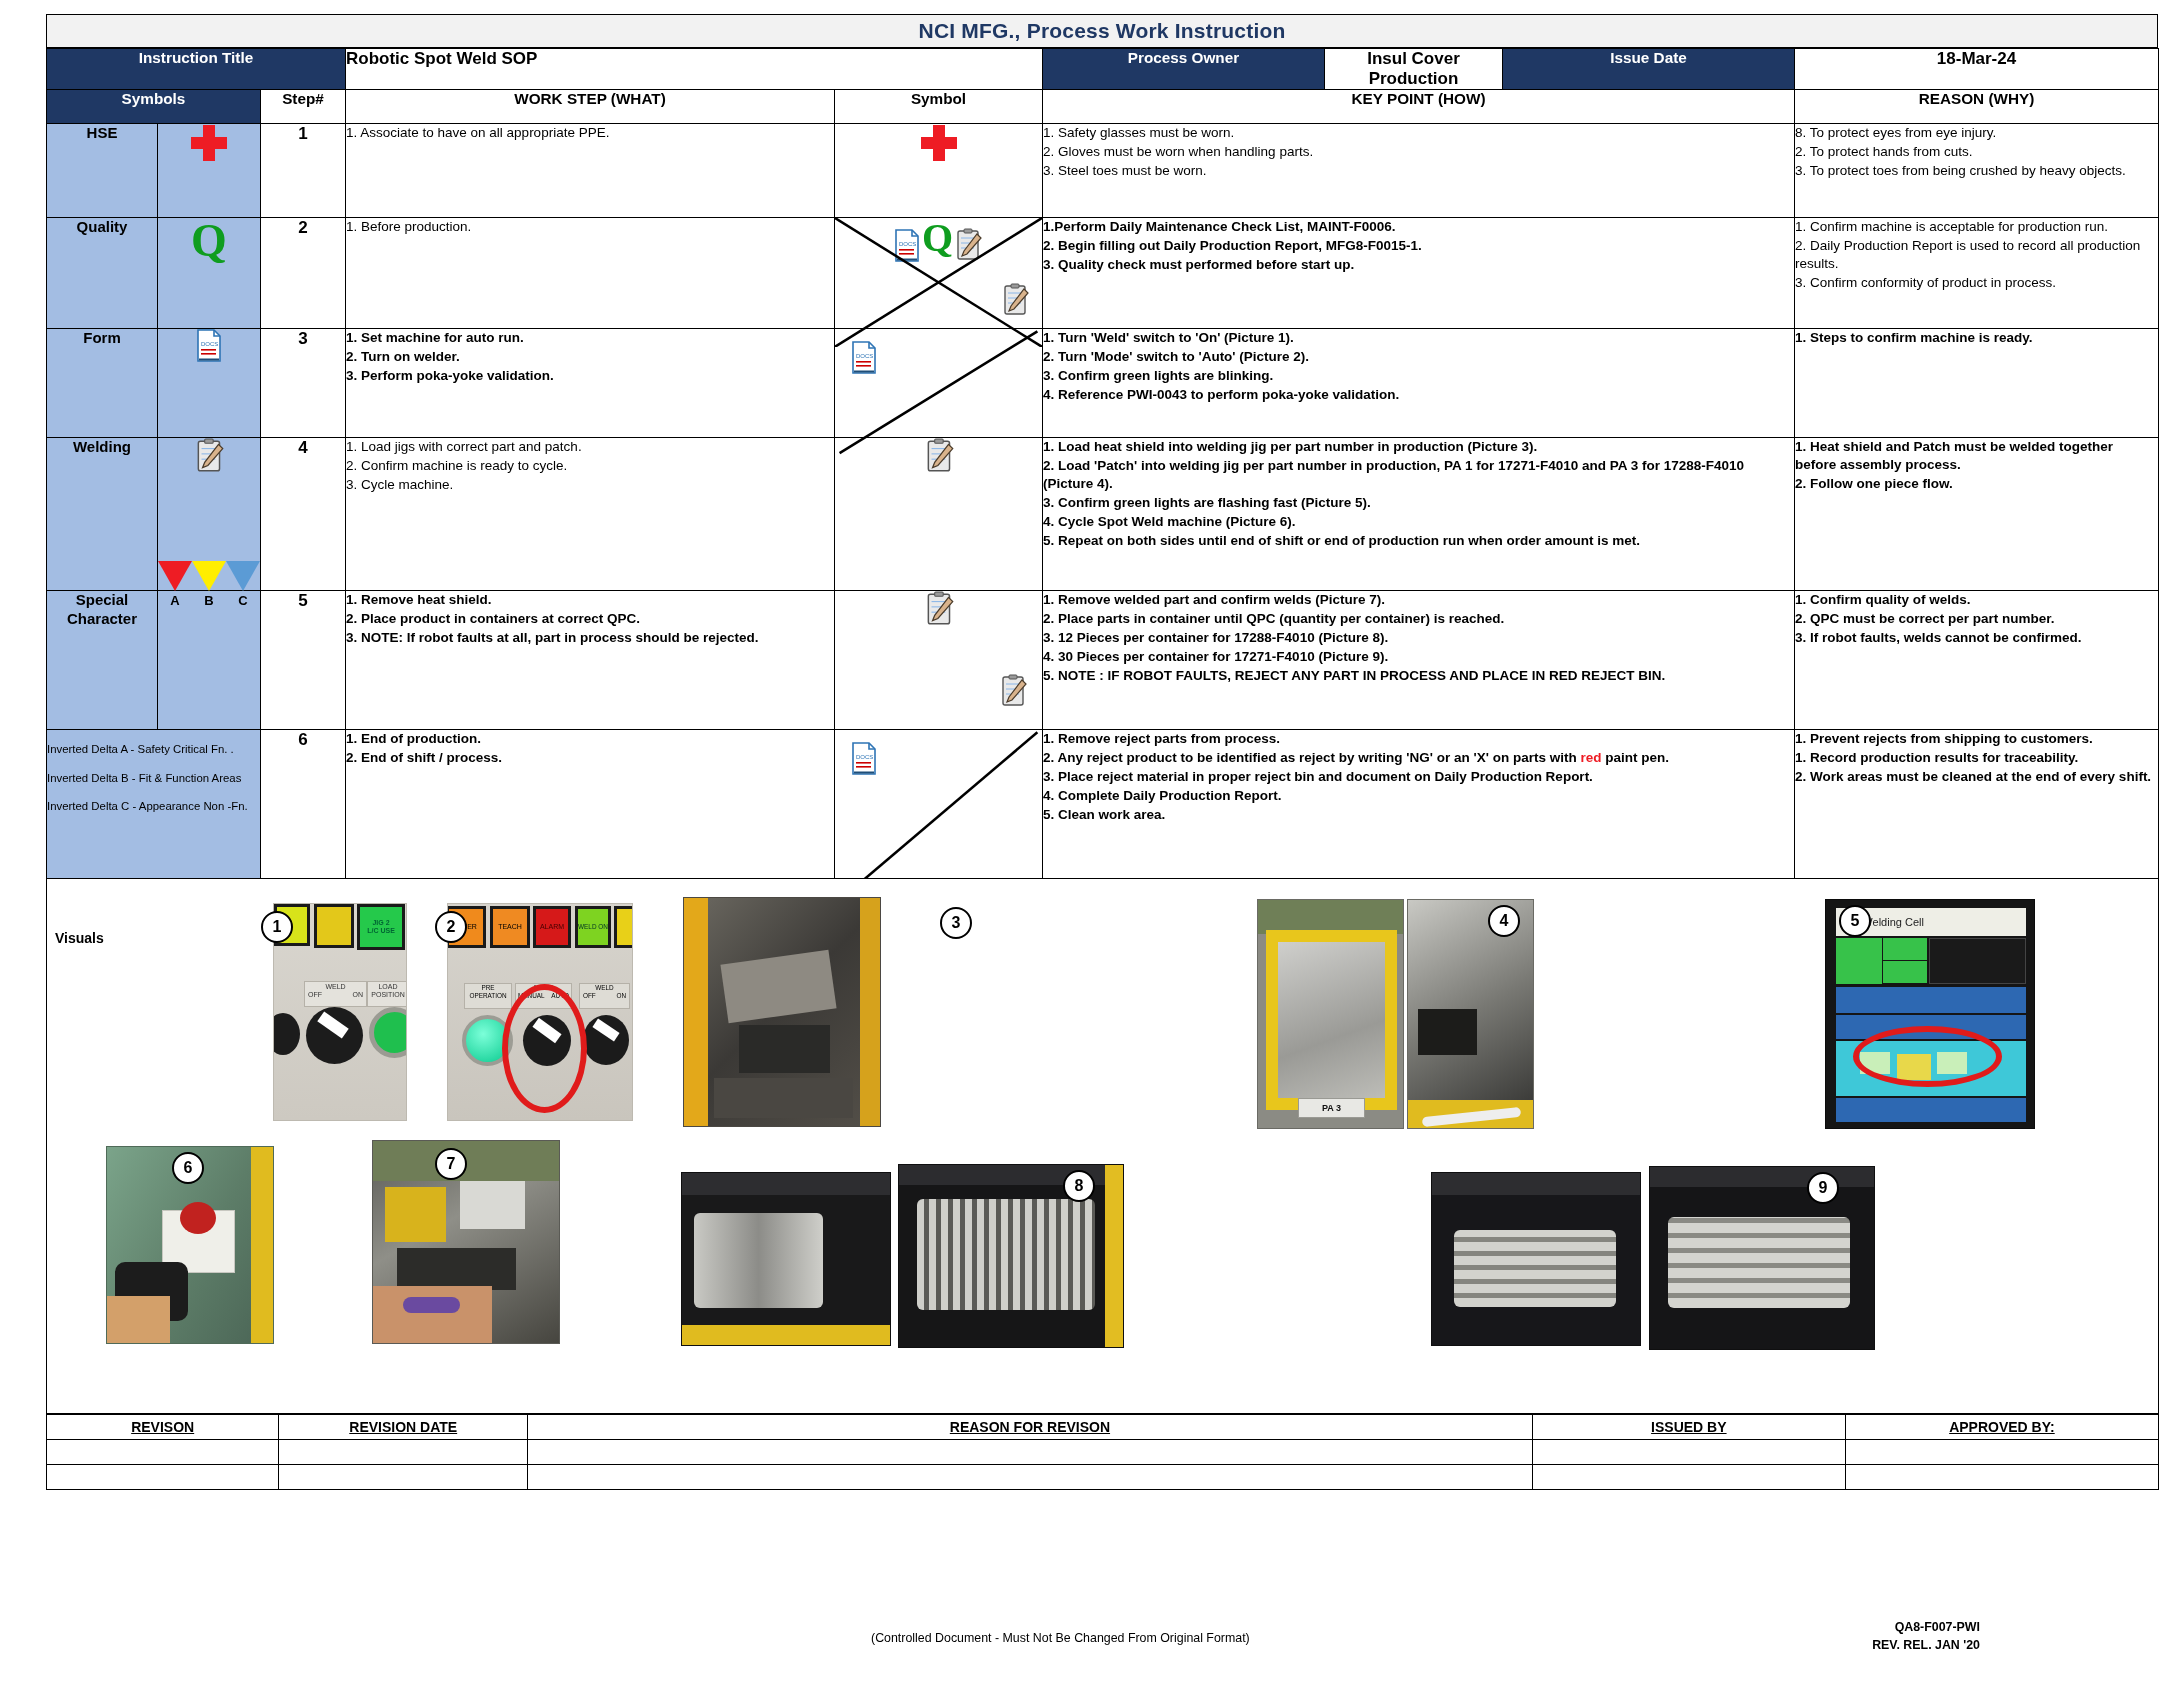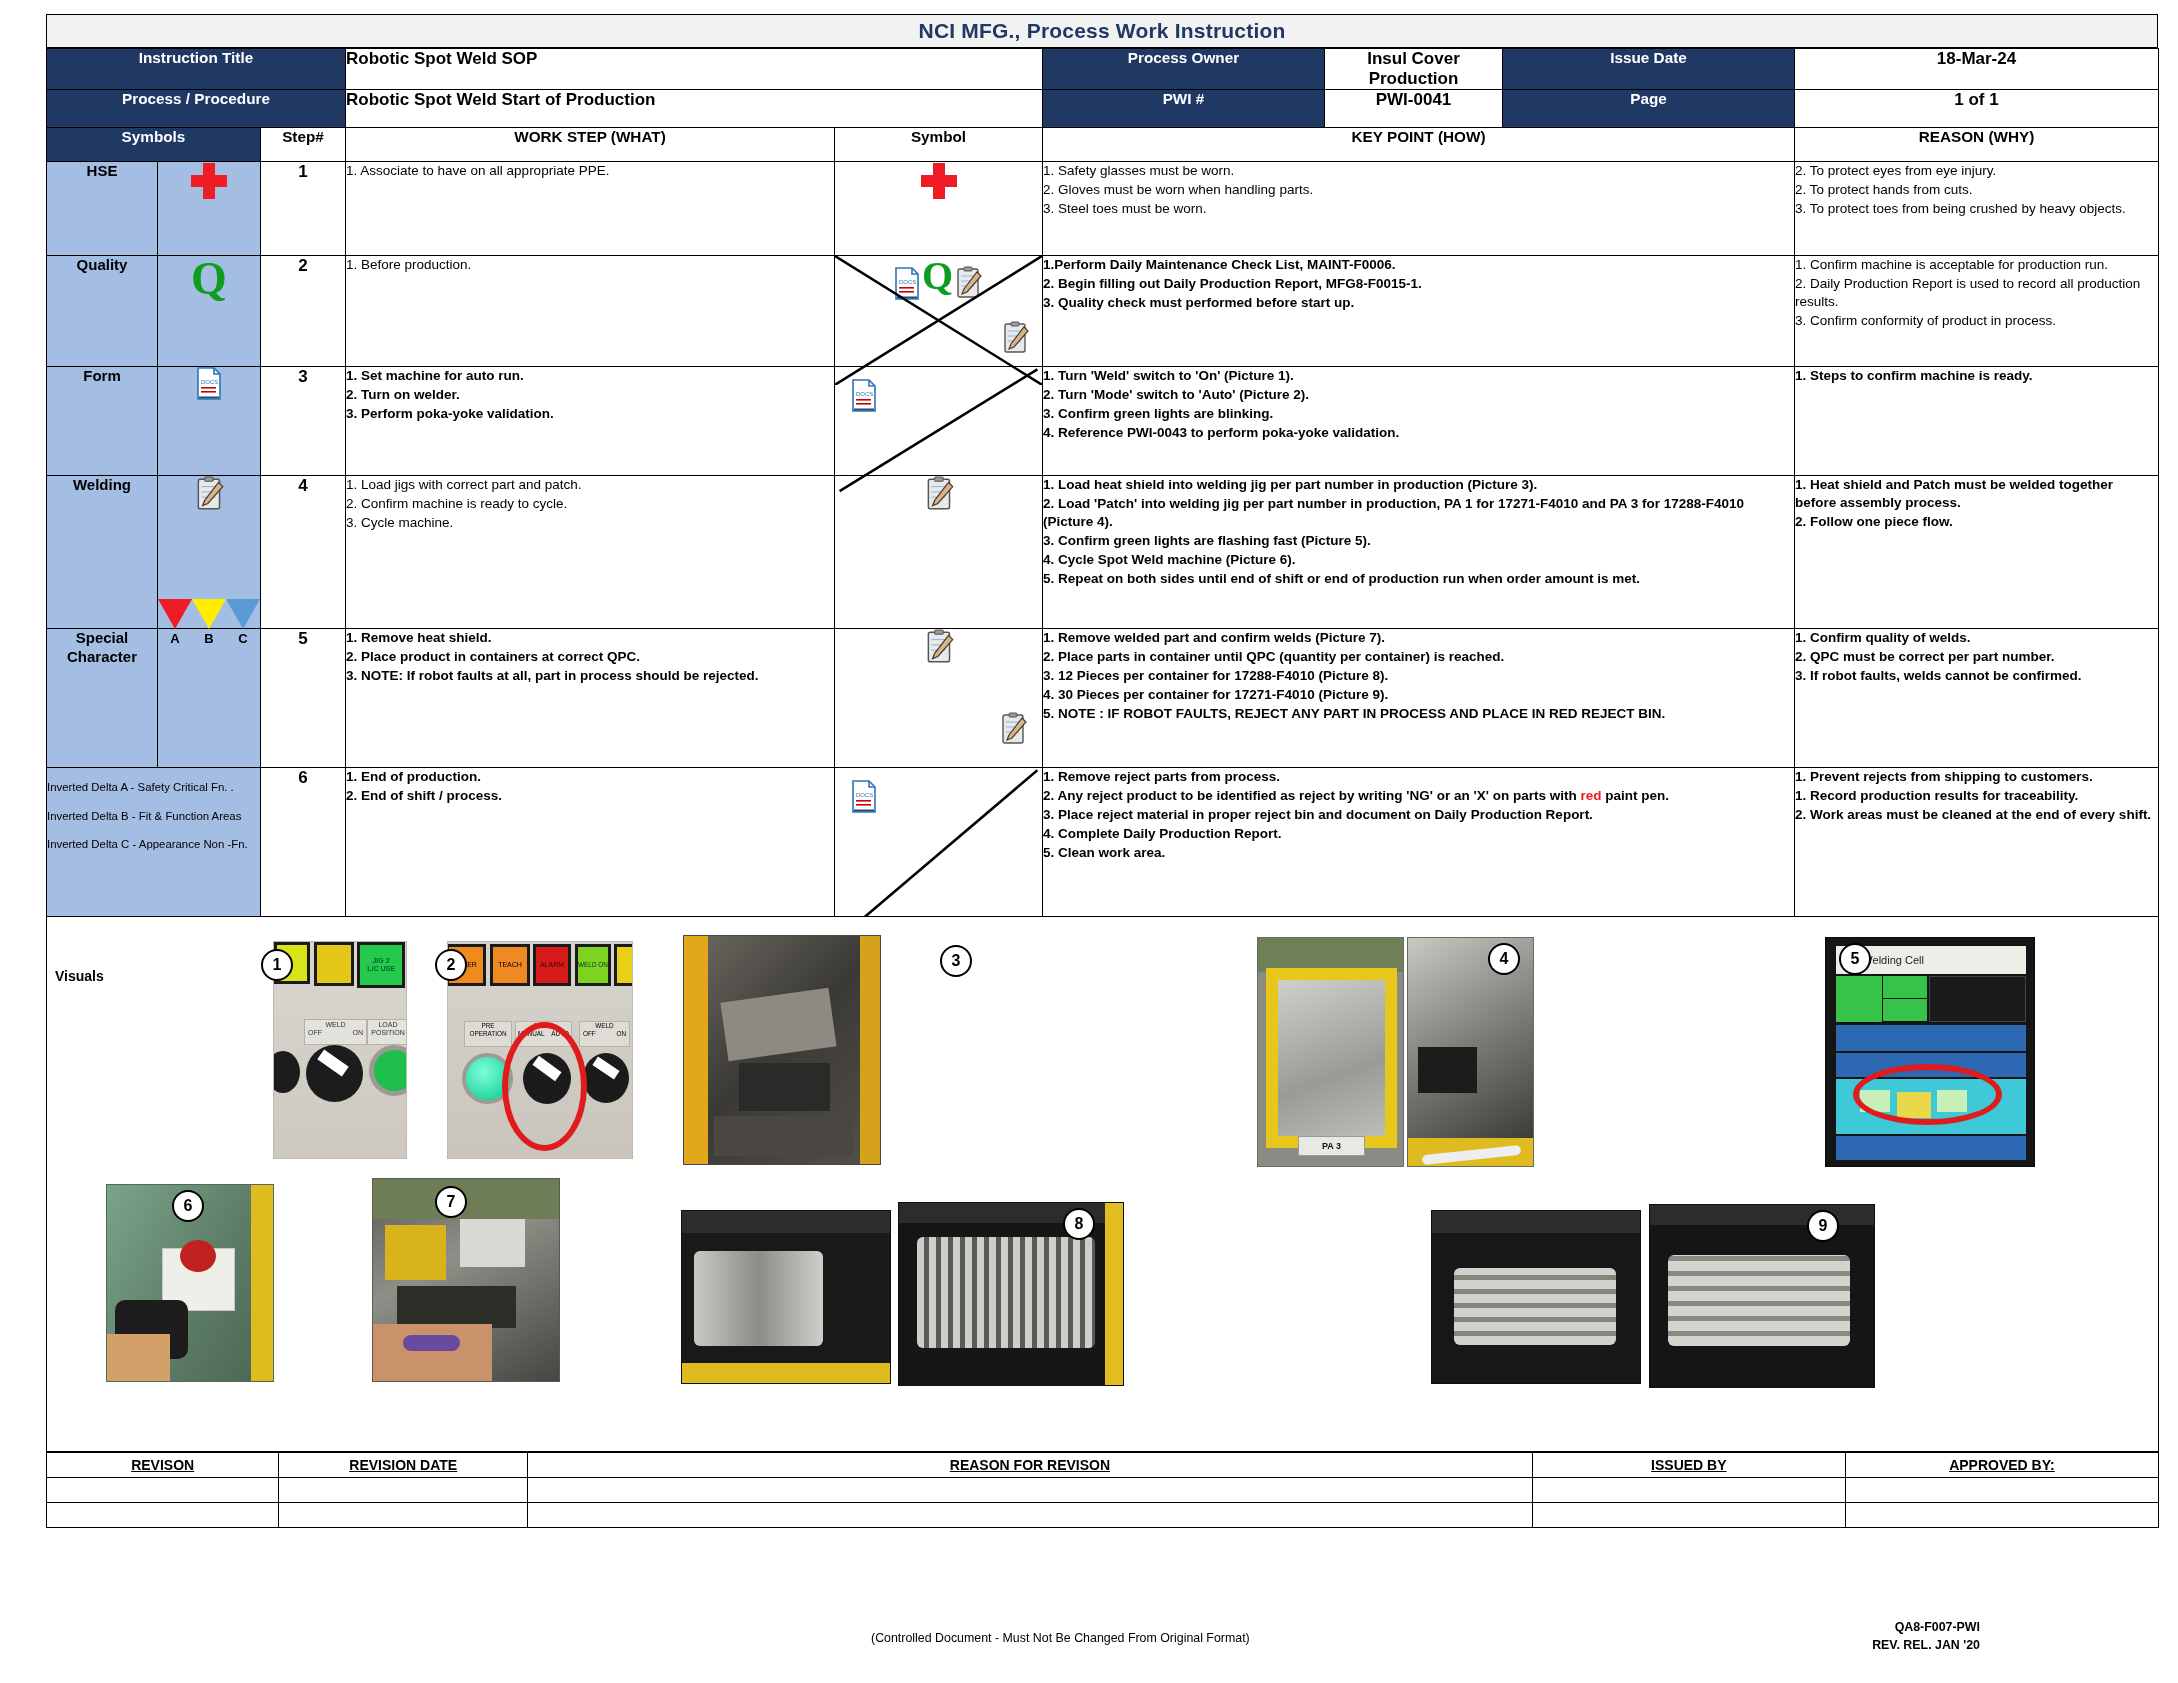--- a/index.html
+++ b/index.html
@@ -125,28 +125,20 @@
     </colgroup>
     <tbody>
       <tr>
         <td class="navy hdr-cell" colspan="3">Instruction Title</td>
         <td class="hdr-val" colspan="3">Robotic Spot Weld SOP</td>
         <td class="navy hdr-cell">Process Owner</td>
         <td class="hdr-val c">Insul Cover Production</td>
         <td class="navy hdr-cell">Issue Date</td>
         <td class="hdr-val c" colspan="2">18-Mar-24</td>
       </tr>
-      <tr>
-        <td class="navy hdr-cell" colspan="3">Process / Procedure</td>
-        <td class="hdr-val" colspan="3">Robotic Spot Weld Start of Production</td>
-        <td class="navy hdr-cell">PWI #</td>
-        <td class="hdr-val c">PWI-0041</td>
-        <td class="navy hdr-cell">Page</td>
-        <td class="hdr-val c" colspan="2">1 of 1</td>
-      </tr>
 
       <tr>
         <td class="navy colhdr" colspan="2">Symbols</td>
         <td class="colhdr-w">Step#</td>
         <td class="colhdr-w" colspan="2">WORK STEP (WHAT)</td>
         <td class="colhdr-w">Symbol</td>
         <td class="colhdr-w" colspan="3">KEY POINT (HOW)</td>
         <td class="colhdr-w" colspan="2">REASON (WHY)</td>
       </tr>
 
@@ -161,21 +153,21 @@
         </td>
         <td class="symicon sym-col">
           <span class="redcross"></span>
         </td>
         <td class="cellTxt" colspan="3">
           <p>1. Safety glasses must be worn.</p>
           <p>2. Gloves must be worn when handling parts.</p>
           <p>3. Steel toes must be worn.</p>
         </td>
         <td class="cellTxt" colspan="2">
-          <p>2. To protect eyes from eye injury.</p>
+          <p>8. To protect eyes from eye injury.</p>
           <p>2. To protect hands from cuts.</p>
           <p>3. To protect toes from being crushed by heavy objects.</p>
         </td>
       </tr>
 
       <tr style="height:111px">
         <td class="blue symname">Quality</td>
         <td class="blue symicon">
           <span class="qmark">Q</span>
         </td>

